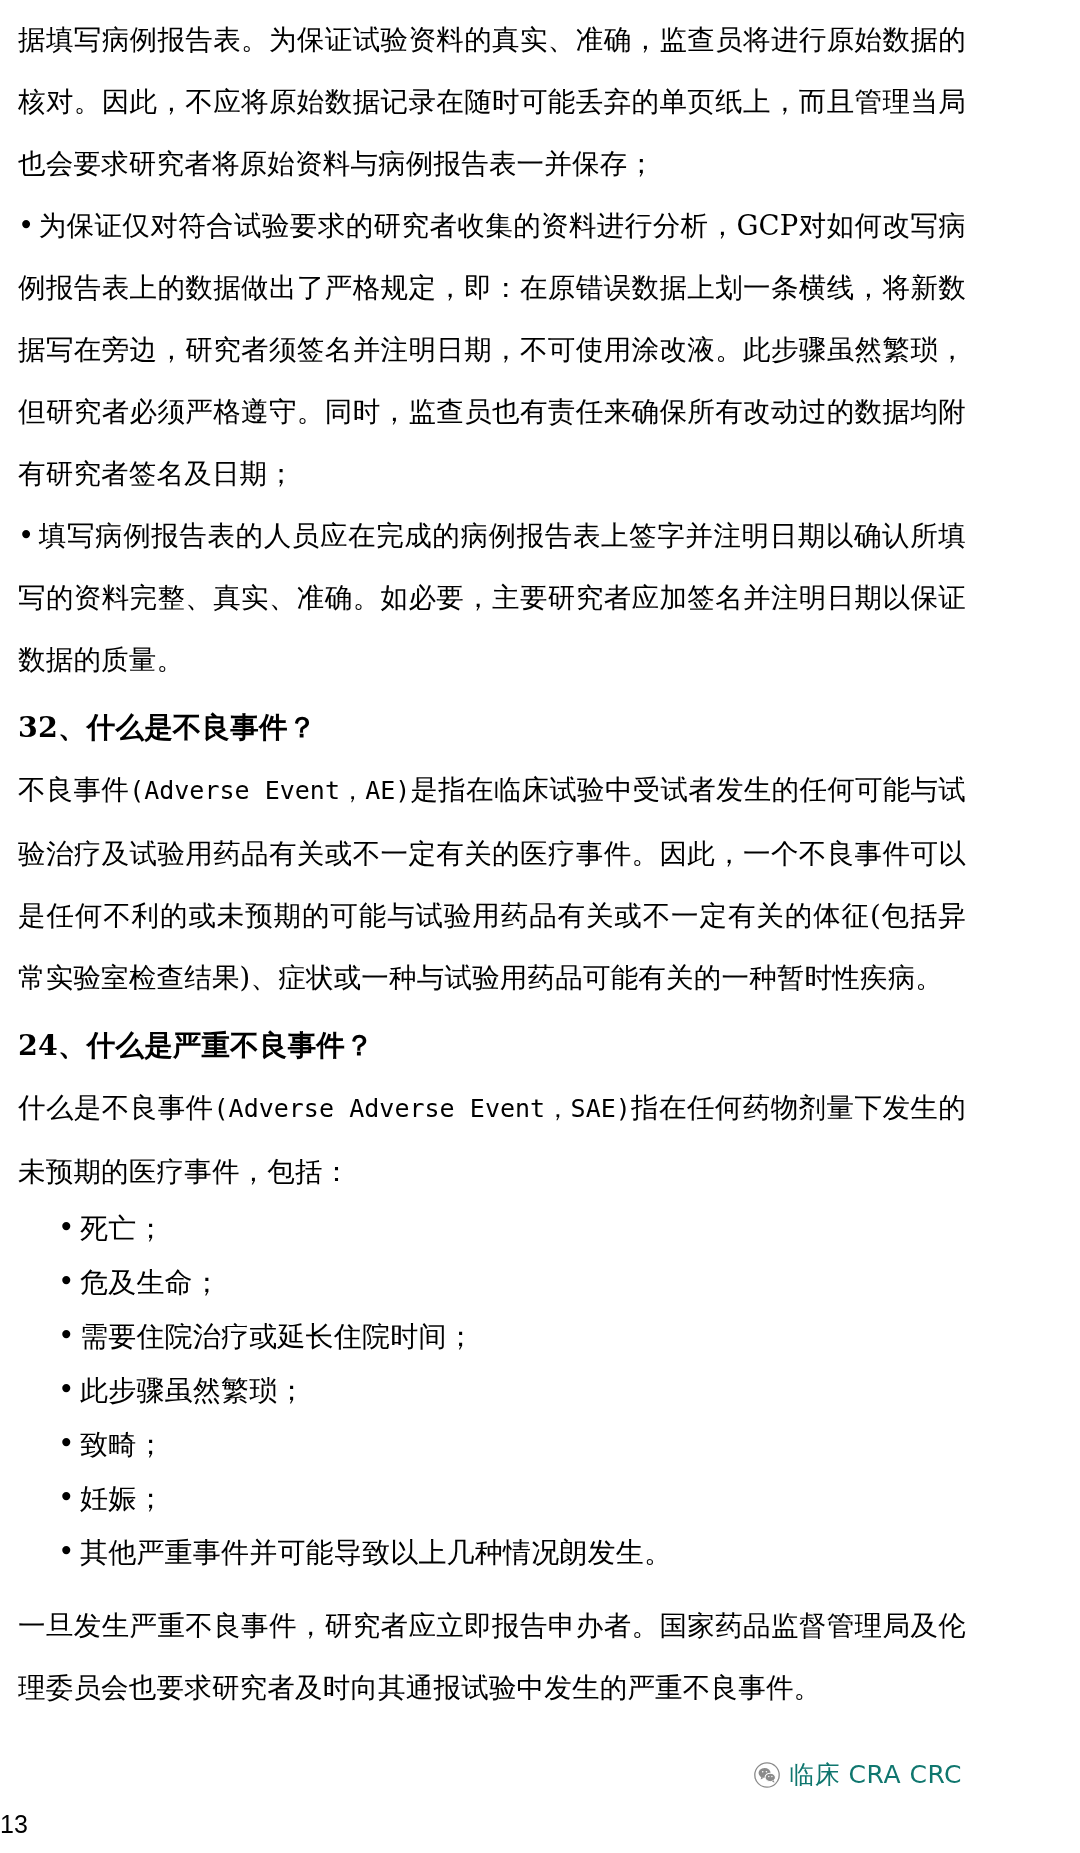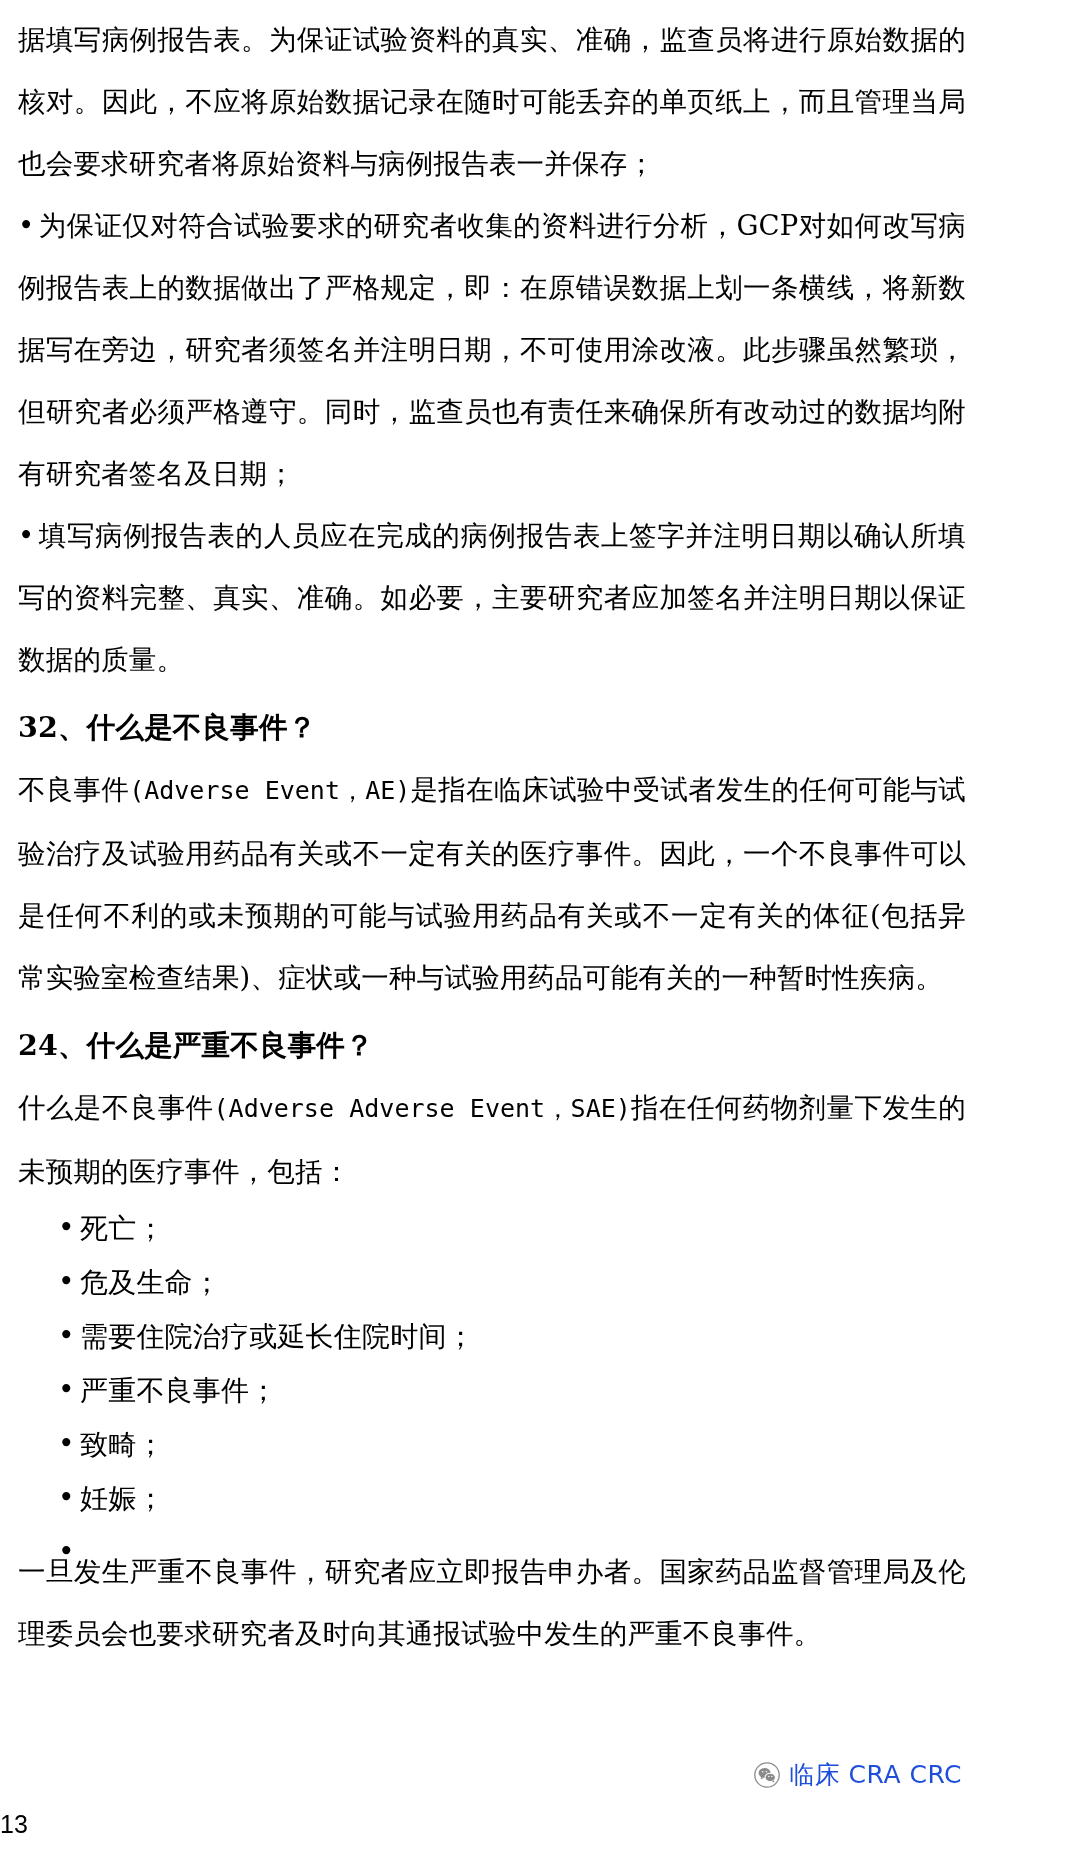--- a/index.html
+++ b/index.html
@@ -73,21 +73,21 @@
     font-size: 25px;
     font-family: Liberation Sans, sans-serif;
   }
   .watermark {
     position: absolute;
     right: 26px;
     bottom: 62px;
     display: flex;
     align-items: center;
     gap: 9px;
-    color: #1d4ed8;
+    color: #0f766e;
     font-size: 25px;
     font-family: "DejaVu Sans", "Liberation Sans", sans-serif;
     letter-spacing: 0.5px;
   }
   .wm-logo {
     width: 26px;
     height: 26px;
     display: block;
   }
   .spacer-sm { height: 6px; }
@@ -134,32 +134,33 @@
   <div class="listitem">
     <span class="dot">•</span>
     <span>危及生命；</span>
   </div>
   <div class="listitem">
     <span class="dot">•</span>
     <span>需要住院治疗或延长住院时间；</span>
   </div>
   <div class="listitem">
     <span class="dot">•</span>
-    <span>严重不良事件；</span>
+    <span>此步骤虽然繁琐；</span>
   </div>
   <div class="listitem">
     <span class="dot">•</span>
     <span>致畸；</span>
   </div>
   <div class="listitem">
     <span class="dot">•</span>
     <span>妊娠；</span>
   </div>
   <div class="listitem">
     <span class="dot">•</span>
+    <span>其他严重事件并可能导致以上几种情况朗发生。</span>
   </div>
 
   <div class="spacer-md"></div>
 
   <p class="para">一旦发生严重不良事件，研究者应立即报告申办者。国家药品监督管理局及伦理委员会也要求研究者及时向其通报试验中发生的严重不良事件。</p>
 
   <div class="watermark">
     <svg class="wm-logo" viewBox="0 0 32 32">
       <circle cx="16" cy="16" r="15" fill="none" stroke="#8a8a8a" stroke-width="1.6"></circle>
       <ellipse cx="13" cy="13.5" rx="7.4" ry="6" fill="#8a8a8a"></ellipse>

